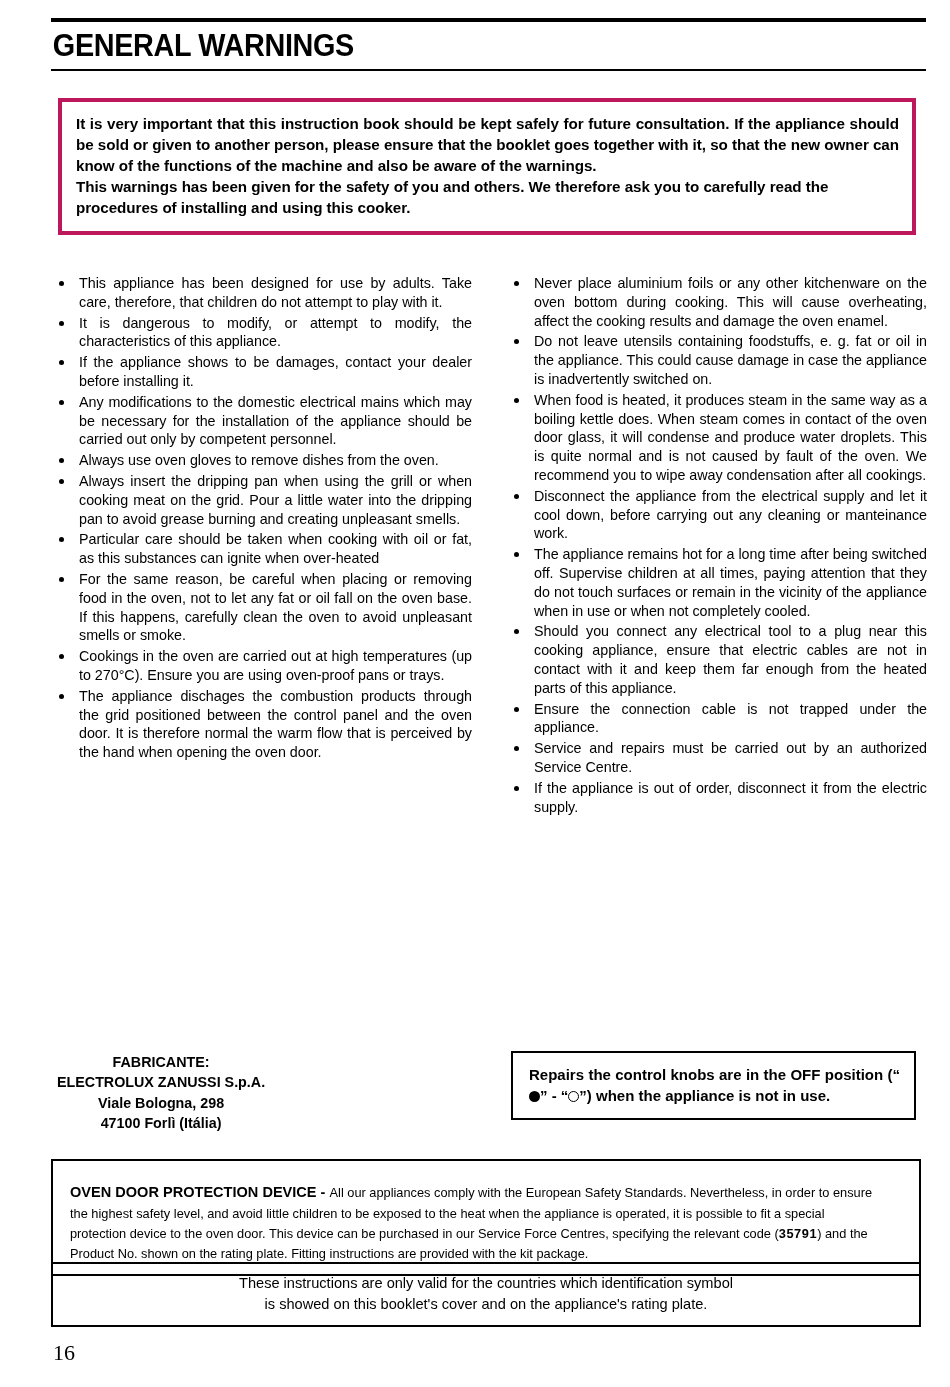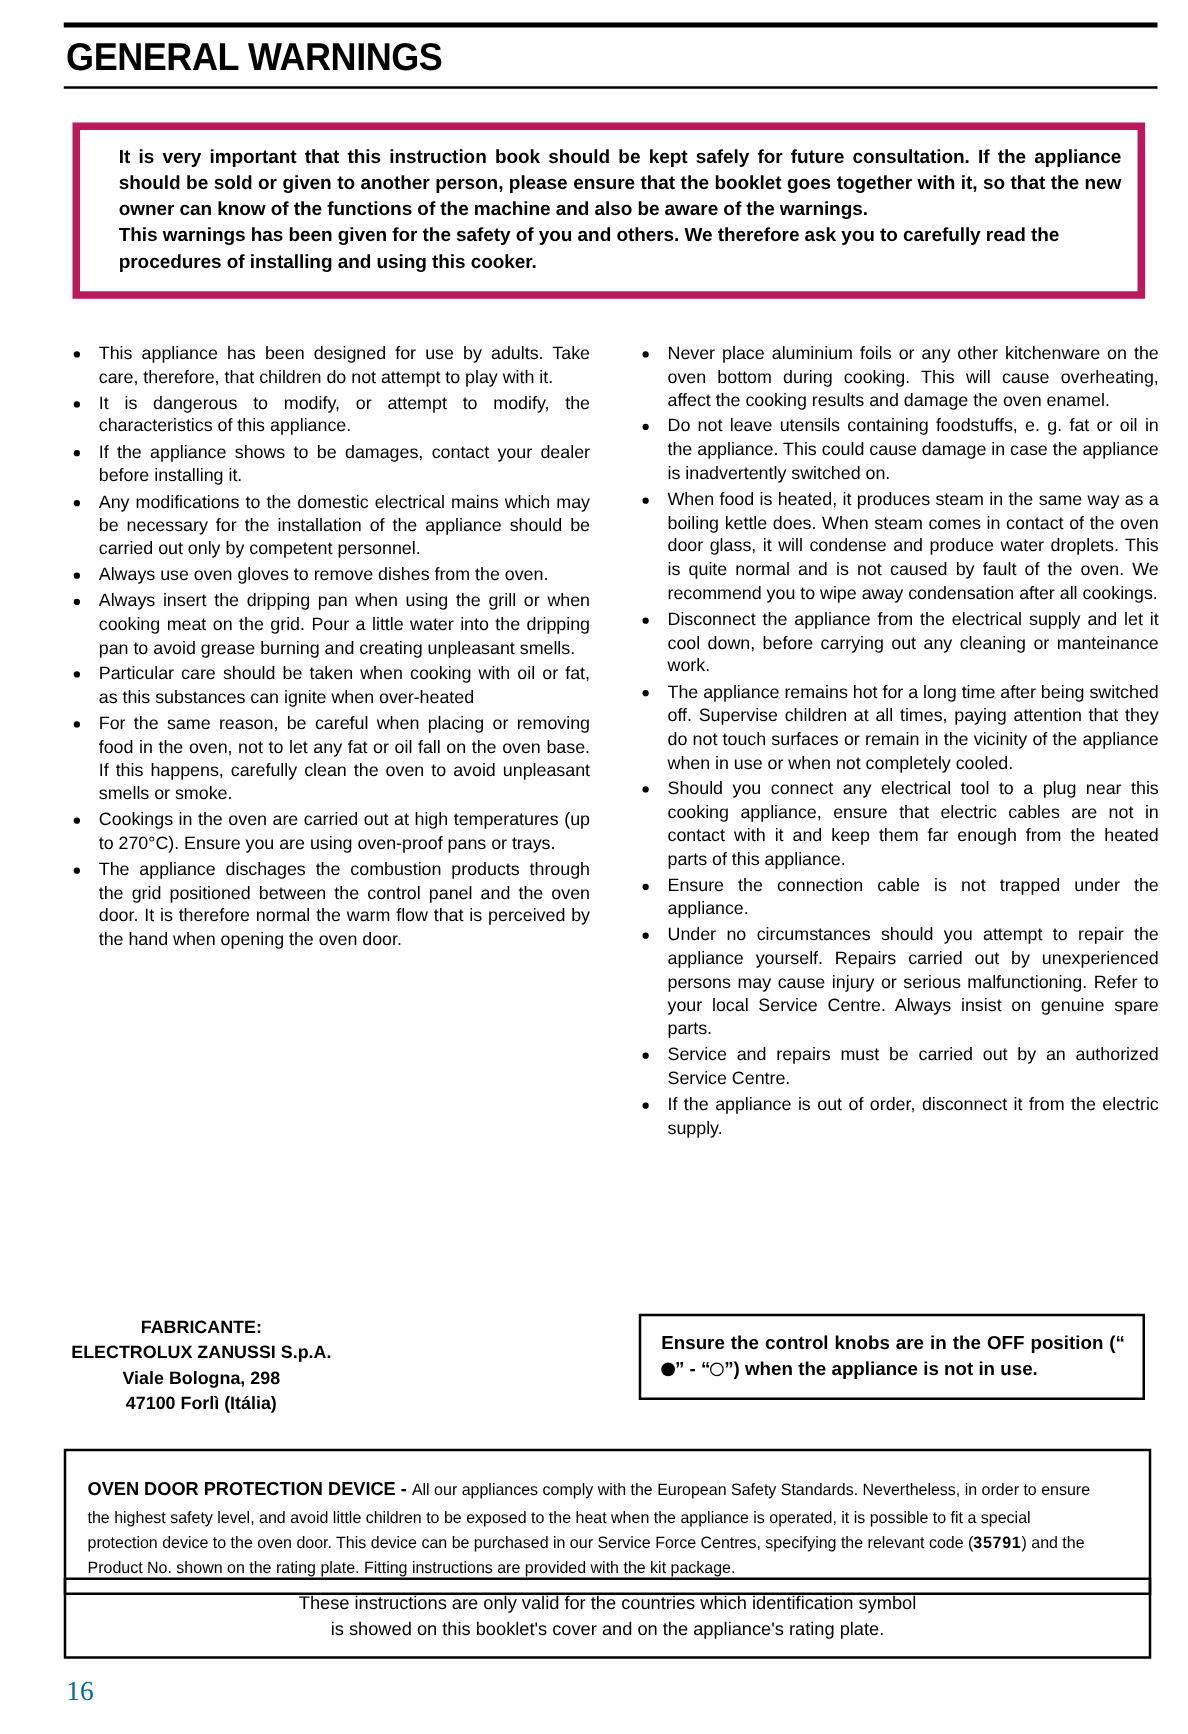--- a/index.html
+++ b/index.html
@@ -50,22 +50,22 @@
     transform-origin: left center;
     white-space: nowrap;
   }
 
   
   .warning-box {
     position: absolute;
     left: 47px;
     top: 98px;
     width: 858px;
-    border: 6px solid #be185d;
-    padding: 12px 13px 12px 31px;
+    border: 4px solid #be185d;
+    padding: 12px 13px 12px 14px;
     box-sizing: border-box;
   }
   .warning-box p {
     margin: 0;
     font-size: 15.2px;
     font-weight: bold;
     line-height: 1.38;
     text-align: justify;
     letter-spacing: -0.05px;
   }
@@ -202,21 +202,21 @@
     line-height: 1.42;
   }
 
   
   .page-number {
     position: absolute;
     left: 42px;
     top: 1340px;
     font-family: "Liberation Serif", serif;
     font-size: 22px;
-    color: #0369a1;
+    color: #000000;
   }
 </style>
 </head>
 <body>
 
 <div class="page">
 
   <div class="header-wrap">
     <div class="rule-thick"></div>
     <div class="page-title">GENERAL WARNINGS</div>
@@ -247,37 +247,36 @@
 
     <div class="col">
       <ul class="bullets">
         <li class="noj">Never place aluminium foils or any other kitchenware on the oven bottom during cooking. This will cause overheating, affect the cooking results and damage the oven enamel.</li>
         <li class="noj">Do not leave utensils containing foodstuffs, e. g. fat or oil in the appliance. This could cause damage in case the appliance is inadvertently switched on.</li>
         <li>When food is heated, it produces steam in the same way as a boiling kettle does. When steam comes in contact of the oven door glass, it will condense and produce water droplets. This is quite normal and is not caused by fault of the oven. We recommend you to wipe away condensation after all cookings.</li>
         <li class="noj">Disconnect the appliance from the electrical supply and let it cool down, before carrying out any cleaning or manteinance work.</li>
         <li class="noj">The appliance remains hot for a long time after being switched off. Supervise children at all times, paying attention that they do not touch surfaces or remain in the vicinity of the appliance when in use or when not completely cooled.</li>
         <li class="noj">Should you connect any electrical tool to a plug near this cooking appliance, ensure that electric cables are not in contact with it and keep them far enough from the heated parts of this appliance.</li>
         <li>Ensure the connection cable is not trapped under the appliance.</li>
-        <li>Under no circumstances should you attempt to repair the appliance yourself. Repairs carried out by unexperienced persons may cause injury or serious malfunctioning. Refer to your local  Service Centre. Always insist on genuine spare parts.</li>
         <li>Service and repairs must be carried out by an authorized Service Centre.</li>
         <li>If the appliance is out of order, disconnect it from the electric supply.</li>
       </ul>
     </div>
 
   </div>
 
   <div class="fabricante">
     <div>FABRICANTE:</div>
     <div>ELECTROLUX ZANUSSI S.p.A.</div>
     <div>Viale Bologna, 298</div>
     <div>47100 Forlì (Itália)</div>
   </div>
 
   <div class="knob-box">
-    <p><span>Ensure the control knobs are in the OFF position (“</span><span class="dot-filled"></span><span>” - “</span><span class="dot-open"></span><span>”) when the appliance  is not in use.</span></p>
+    <p><span>Repairs the control knobs are in the OFF position (“</span><span class="dot-filled"></span><span>” - “</span><span class="dot-open"></span><span>”) when the appliance  is not in use.</span></p>
   </div>
 
   <div class="oven-box">
     <p><span class="strong-title">OVEN DOOR PROTECTION DEVICE</span><span class="strong-title"> - </span><span>All our appliances comply with the European Safety Standards. Nevertheless, in order to ensure the highest safety level, and avoid little children to be exposed to the heat when the appliance is operated, it is possible to fit a special protection device to the oven door. This device can be purchased in our Service Force Centres, specifying the relevant code (</span><span class="code">35791</span><span>) and the Product No. shown on the rating plate. Fitting instructions are provided with the kit package.</span></p>
   </div>
 
   <div class="valid-box">
     <p>These instructions are only valid for the countries which identification symbol</p>
     <p>is showed on this booklet's cover and on the appliance's rating plate.</p>
   </div>

